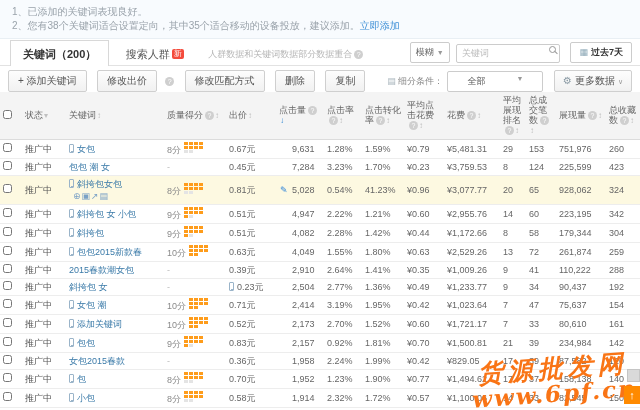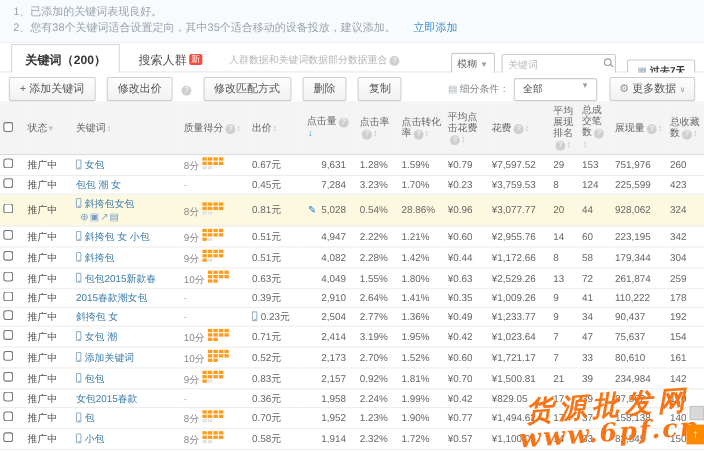--- a/index.html
+++ b/index.html
@@ -2,46 +2,46 @@
 <html><head>
 <meta charset="utf-8">
 <style>
   * { margin:0; padding:0; box-sizing:border-box; }
   html,body { width:640px; height:410px; overflow:hidden; }
   body { font-family:"Liberation Sans","DejaVu Sans",sans-serif; background:#fff; color:#666; position:relative; }
 
   
   .notice { background:#f8fbfe; border-bottom:1px solid #e9eff4; padding:5px 0 5px 12px; }
   .notice p { font-size:10px; line-height:14px; color:#9aa3ab; }
-  .notice a { color:#3d8fd6; text-decoration:none; margin-left:16px; }
+  .notice a { color:#3d8fd6; text-decoration:none; margin-left:0; }
 
   
   .tabbar { position:relative; height:27px; border-bottom:1px solid #e2e2e2; background:#fff; padding-left:10px; }
   .tab { display:inline-block; font-size:11px; padding:6px 12px 5px; position:relative; top:1px; color:#555; cursor:pointer;text-align:right; }
   .tab.active { border:1px solid #d8d8d8; border-bottom:1px solid #fff; background:#fff; font-weight:bold; color:#333; }
   .badge-new { display:inline-block; background:#f44b3c; color:#fff; font-size:8px; line-height:10px; padding:0 2px; border-radius:2px; vertical-align:2px; margin-left:2px; }
   .tab-note { font-size:9px; color:#b5b5b5; margin-left:8px; }
   .info-dot { display:inline-block; width:9px; height:9px; line-height:9px; text-align:center; border-radius:50%; background:#cfcfcf; color:#fff; font-size:7px; vertical-align:0px; margin-left:2px; }
   .tab-controls { position:absolute; right:8px; top:3px; }
   .mini-select { display:inline-block; border:1px solid #ccc; background:#fff; font-size:9px; color:#666; padding:3px 5px; border-radius:2px; vertical-align:middle; }
   .caret { font-size:7px; color:#999; margin-left:3px; }
   .search-box { display:inline-block; position:relative; vertical-align:middle; margin:0 6px 0 2px; }
   .search-box input { width:104px; height:19px; border:1px solid #ccc; border-radius:2px; font-size:9px; padding:0 18px 0 5px; color:#444; }
   .search-box input::placeholder { color:#bbb; }
   .mag { position:absolute; right:4px; top:4px; width:7px; height:7px; border:1px solid #999; border-radius:50%; }
   .mag::after { content:""; position:absolute; width:4px; height:1px; background:#999; transform:rotate(45deg); right:-3px; bottom:-1px; }
-  .date-btn { display:inline-block; border:1px solid #ccc; background:#fff; font-size:9px; color:#333; padding:3px 8px; border-radius:2px; vertical-align:middle; font-weight:bold;margin-top:12px; }
+  .date-btn { display:inline-block; border:1px solid #ccc; background:#fff; font-size:9px; color:#333; padding:3px 8px; border-radius:2px; vertical-align:middle; font-weight:bold; }
   .cal-icon { color:#8faab8; font-size:9px; margin-right:3px; font-weight:normal; }
 
   
   .toolbar { position:relative; padding:4px 8px; height:26px; background:#fff; }
   .btn { display:inline-block; border:1px solid #cfcfcf; background:linear-gradient(#fdfdfd,#f1f1f1); border-radius:2px; font-size:10px; color:#555; padding:3px 9px; margin-right:6px; cursor:pointer; }
   .toolbar-right { position:absolute; right:8px; top:4px; font-size:9px; color:#888; }
   .filter-icon { color:#aab6bd; margin-right:2px; font-size:9px; }
-  .filter-select { display:inline-block; border:1px solid #ccc; background:#fff; font-size:9px; color:#555; padding:3px 7px; width:76px; border-radius:2px; position:relative; margin:0 8px 0 2px; }
+  .filter-select { display:inline-block; border:1px solid #ccc; background:#fff; font-size:9px; color:#555; padding:3px 19px; width:96px; border-radius:2px; position:relative; margin:0 8px 0 2px; }
   .filter-select .caret { float:right; }
   .more-btn { display:inline-block; border:1px solid #cfcfcf; background:linear-gradient(#fdfdfd,#f1f1f1); border-radius:2px; font-size:10px; color:#555; padding:3px 8px; cursor:pointer; }
   .gear { color:#8a9aa4; margin-right:3px; }
 
   
   table { width:640px; table-layout:fixed; border-collapse:collapse; font-size:9px; color:#666; }
   th { background:#f4f4f4; border-bottom:1px solid #dcdcdc; font-weight:normal; color:#666; text-align:left; padding:3px 3px; line-height:10px; vertical-align:middle; }
   td { border-bottom:1px solid #ededed; padding:2px 3px; line-height:12px; vertical-align:middle; }
   tr.hl td { background:#fdf9e1; }
   .sort { color:#c0c0c0; font-size:8px; margin-left:1px; }
@@ -145,21 +145,21 @@
     <td><span class="status-txt">推广中</span></td>
     <td class="kw-cell">
       <span class="ph"></span><a class="kw-link">女包</a>
     </td>
     <td class="score-cell"><span class="score-num">8分</span><span class="bars"><i class="on"></i><i class="on"></i><i class="on"></i><i class="on"></i><i class="on"></i><i class="on"></i><i class="on"></i><i class="on"></i><i></i><i></i></span></td>
     <td class="bid-cell"><span>0.67元</span></td>
     <td class="clicks"><span class="v-clicks">9,631</span></td>
     <td><span class="v-ctr">1.28%</span></td>
     <td><span class="v-cvr">1.59%</span></td>
     <td><span class="v-cpc">¥0.79</span></td>
-    <td><span class="v-cost">¥7,597.52</span></td>
+    <td><span class="v-cost">¥5,481.31</span></td>
     <td><span class="v-rank">29</span></td>
     <td><span class="v-orders">153</span></td>
     <td><span class="v-imps">751,976</span></td>
     <td><span class="v-fav">260</span></td>
   </tr>
       <tr>
     <td><input type="checkbox" style=""></td>
     <td><span class="status-txt">推广中</span></td>
     <td class="kw-cell">
       <a class="kw-link">包包 潮 女</a>
@@ -179,25 +179,25 @@
       <tr class="hl">
     <td><input type="checkbox" style=""></td>
     <td><span class="status-txt">推广中</span></td>
     <td class="kw-cell">
       <span class="ph"></span><a class="kw-link">斜挎包女包</a><span class="hover-icons">⊕▣↗▤</span>
     </td>
     <td class="score-cell"><span class="score-num">8分</span><span class="bars"><i class="on"></i><i class="on"></i><i class="on"></i><i class="on"></i><i class="on"></i><i class="on"></i><i class="on"></i><i class="on"></i><i></i><i></i></span></td>
     <td class="bid-cell"><span>0.81元</span></td>
     <td class="clicks"><span class="edit-pencil">✎</span><span class="v-clicks">5,028</span></td>
     <td><span class="v-ctr">0.54%</span></td>
-    <td><span class="v-cvr">28.86%</span></td>
+    <td><span class="v-cvr">41.23%</span></td>
     <td><span class="v-cpc">¥0.96</span></td>
     <td><span class="v-cost">¥3,077.77</span></td>
     <td><span class="v-rank">20</span></td>
-    <td><span class="v-orders">44</span></td>
+    <td><span class="v-orders">65</span></td>
     <td><span class="v-imps">928,062</span></td>
     <td><span class="v-fav">324</span></td>
   </tr>
       <tr>
     <td><input type="checkbox" style=""></td>
     <td><span class="status-txt">推广中</span></td>
     <td class="kw-cell">
       <span class="ph"></span><a class="kw-link">斜挎包 女 小包</a>
     </td>
     <td class="score-cell"><span class="score-num">9分</span><span class="bars"><i class="on"></i><i class="on"></i><i class="on"></i><i class="on"></i><i class="on"></i><i class="on"></i><i class="on"></i><i class="on"></i><i class="on"></i><i></i></span></td>
@@ -257,21 +257,21 @@
     <td class="score-cell"><span class="dash">-</span></td>
     <td class="bid-cell"><span>0.39元</span></td>
     <td class="clicks"><span class="v-clicks">2,910</span></td>
     <td><span class="v-ctr">2.64%</span></td>
     <td><span class="v-cvr">1.41%</span></td>
     <td><span class="v-cpc">¥0.35</span></td>
     <td><span class="v-cost">¥1,009.26</span></td>
     <td><span class="v-rank">9</span></td>
     <td><span class="v-orders">41</span></td>
     <td><span class="v-imps">110,222</span></td>
-    <td><span class="v-fav">178</span></td>
+    <td><span class="v-fav">288</span></td>
   </tr>
       <tr>
     <td><input type="checkbox" style=""></td>
     <td><span class="status-txt">推广中</span></td>
     <td class="kw-cell">
       <a class="kw-link">斜挎包 女</a>
     </td>
     <td class="score-cell"><span class="dash">-</span></td>
     <td class="bid-cell"><span class="ph"></span><span>0.23元</span></td>
     <td class="clicks"><span class="v-clicks">2,504</span></td>

